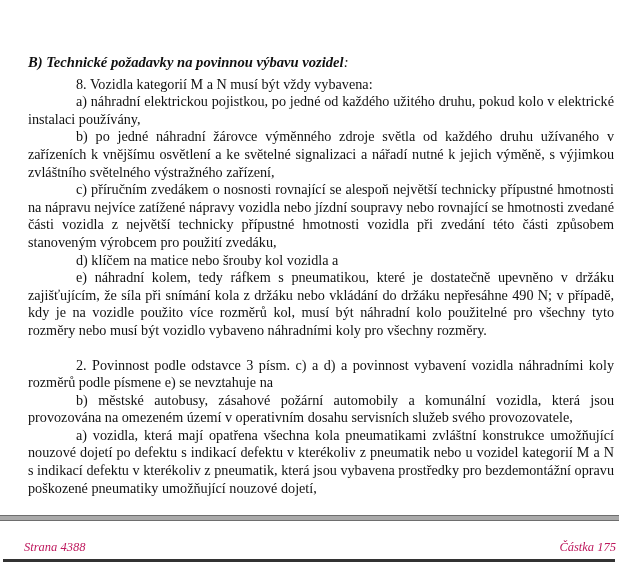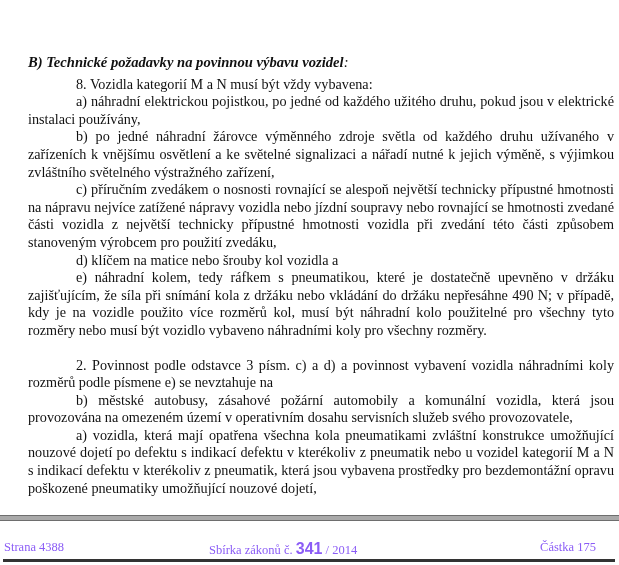--- a/index.html
+++ b/index.html
@@ -19,58 +19,54 @@
     .heading .colon { font-weight: normal; }
     p { margin: 0; text-align: justify; }
     .indent { text-indent: 48px; }
     .gap { height: 17px; }
     .separator-bar {
       position: absolute; left: 0; top: 515px; width: 619px; height: 6px;
       background: #a9a9a9; border-top: 1px solid #6e6e6e; border-bottom: 1px solid #6e6e6e;
       box-sizing: border-box;
     }
     .footer {
-      position: absolute; left: 4px; top: 540px; width: 592px; height: 18px;
-      font-size: 12.5px; color: #8b5cf6;
+      position: absolute; left: 24px; top: 540px; width: 592px; height: 18px;
+      font-size: 12.5px; color: #be185d;
       font-family: "Liberation Serif", "DejaVu Serif", serif;
+      font-style: italic;
     }
     .footer .left { position: absolute; left: 0; top: 0; }
     .footer .center { position: absolute; left: 205px; top: 0; }
     .footer .right { position: absolute; right: 0; top: 0; }
     .footer .num {
       font-family: "Liberation Sans", "DejaVu Sans", sans-serif; font-weight: bold;
       font-size: 16px;
     }
     .footer-rule {
       position: absolute; left: 3px; top: 559px; width: 612px; height: 3px;
       background: #333333;
     }
   </style>
 </head>
 <body>
 
 <div class="page-body">
   <div class="heading"><span>B) Technické požadavky na povinnou výbavu vozidel</span><span class="colon">:</span></div>
   <p class="indent">8. Vozidla kategorií M a N musí být vždy vybavena:</p>
-  <p class="indent">a) náhradní elektrickou pojistkou, po jedné od každého užitého druhu, pokud jsou v elektrické instalaci používány,</p>
+  <p class="indent">a) náhradní elektrickou pojistkou, po jedné od každého užitého druhu, pokud kolo v elektrické instalaci používány,</p>
   <p class="indent">b) po jedné náhradní žárovce výměnného zdroje světla od každého druhu užívaného v zařízeních k vnějšímu osvětlení a ke světelné signalizaci a nářadí nutné k jejich výměně, s výjimkou zvláštního světelného výstražného zařízení,</p>
   <p class="indent">c) příručním zvedákem o nosnosti rovnající se alespoň největší technicky přípustné hmotnosti na nápravu nejvíce zatížené nápravy vozidla nebo jízdní soupravy nebo rovnající se hmotnosti zvedané části vozidla z největší technicky přípustné hmotnosti vozidla při zvedání této části způsobem stanoveným výrobcem pro použití zvedáku,</p>
   <p class="indent">d) klíčem na matice nebo šrouby kol vozidla a</p>
   <p class="indent">e) náhradní kolem, tedy ráfkem s pneumatikou, které je dostatečně upevněno v držáku zajišťujícím, že síla při snímání kola z držáku nebo vkládání do držáku nepřesáhne 490 N; v případě, kdy je na vozidle použito více rozměrů kol, musí být náhradní kolo použitelné pro všechny tyto rozměry nebo musí být vozidlo vybaveno náhradními koly pro všechny rozměry.</p>
   <div class="gap"></div>
   <p class="indent">2. Povinnost podle odstavce 3 písm. c) a d) a povinnost vybavení vozidla náhradními koly rozměrů podle písmene e) se nevztahuje na</p>
   <p class="indent">b) městské autobusy, zásahové požární automobily a komunální vozidla, která jsou provozována na omezeném území v operativním dosahu servisních služeb svého provozovatele,</p>
   <p class="indent">a) vozidla, která mají opatřena všechna kola pneumatikami zvláštní konstrukce umožňující nouzové dojetí po defektu s indikací defektu v kterékoliv z pneumatik nebo u vozidel kategorií M a N s indikací defektu v kterékoliv z pneumatik, která jsou vybavena prostředky pro bezdemontážní opravu poškozené pneumatiky umožňující nouzové dojetí,</p>
 </div>
 
 <div class="separator-bar"></div>
 
 <div class="footer">
   <span class="left">Strana 4388</span>
-  <span class="center">
-    <span>Sbírka zákonů č.</span>
-    <span class="num">341</span>
-    <span>/ 2014</span>
-  </span>
   <span class="right">Částka 175</span>
 </div>
 
 <div class="footer-rule"></div>
 
 </body></html>

